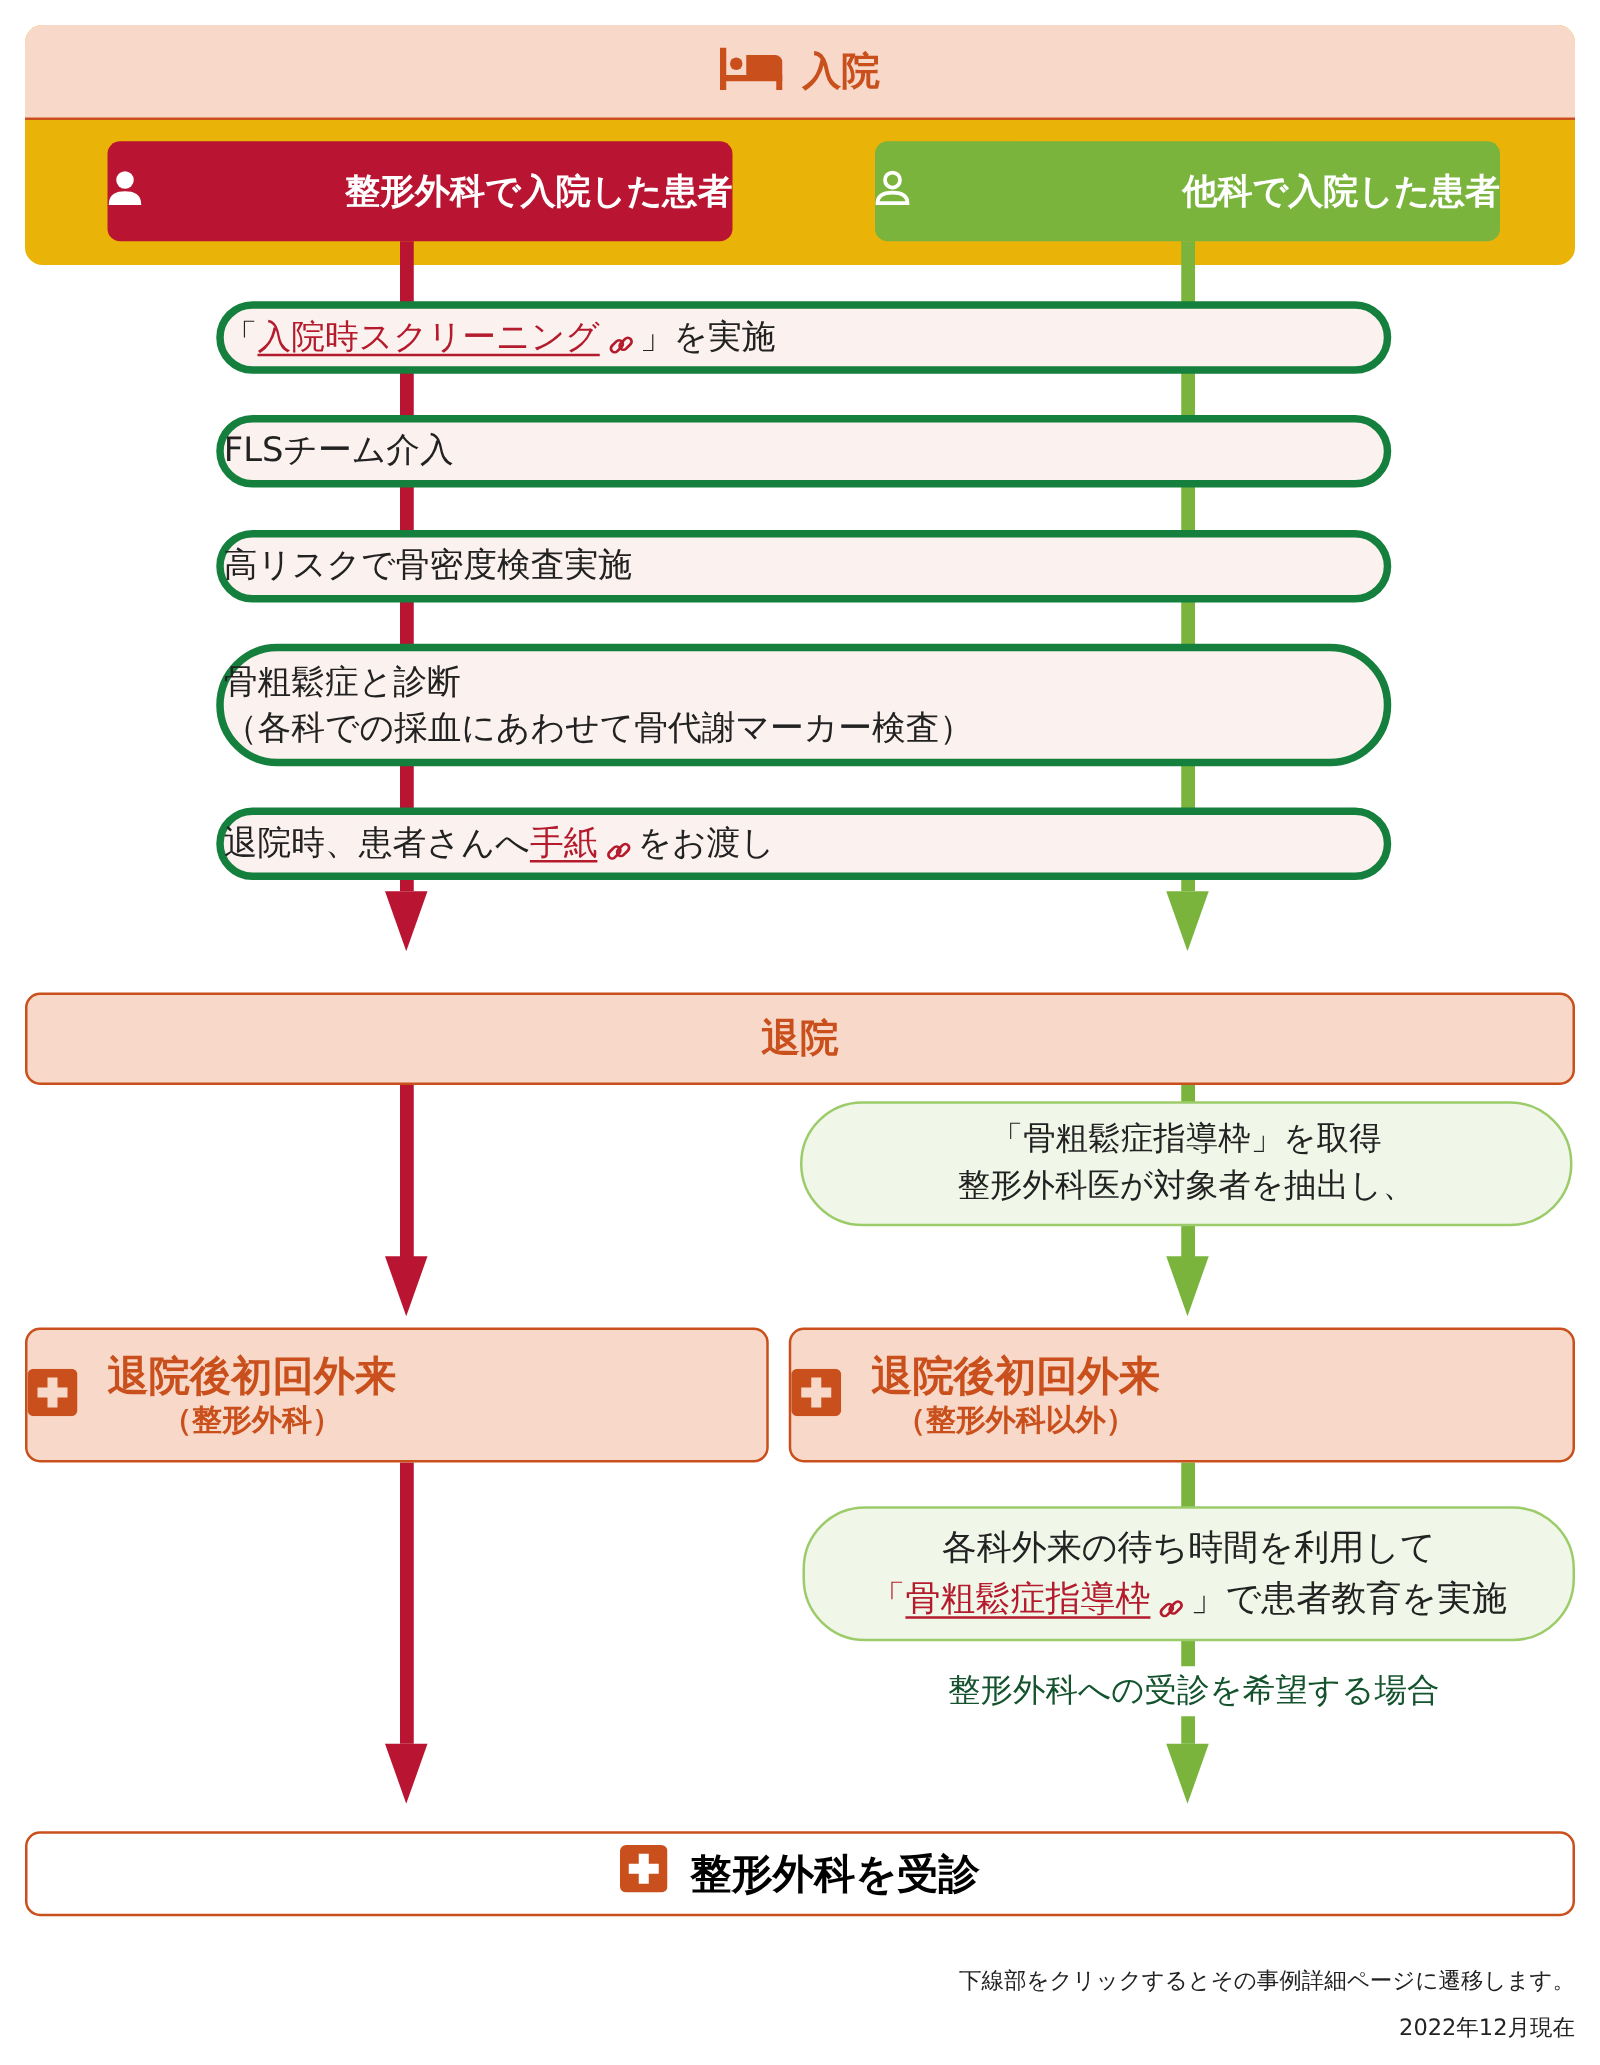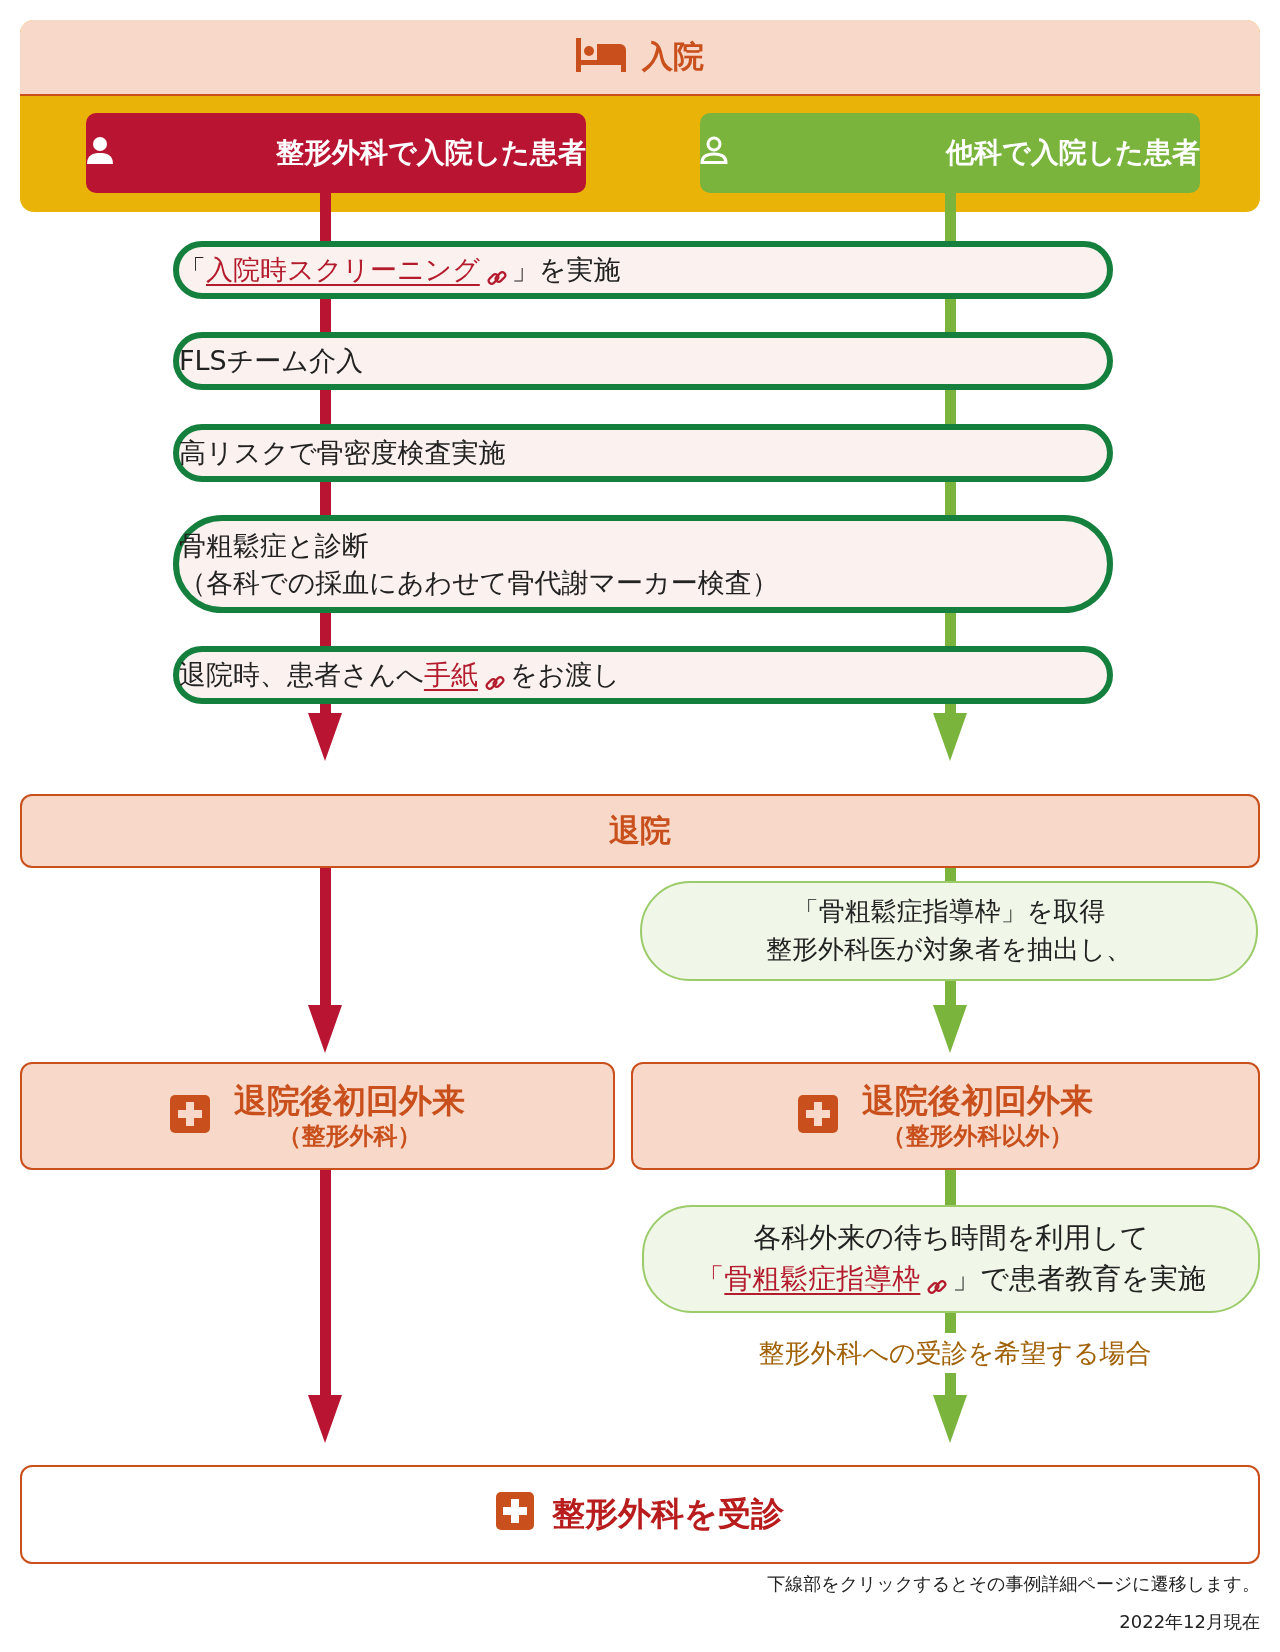--- a/index.html
+++ b/index.html
@@ -28,29 +28,29 @@
   
   .step { left: 173px; width: 940px; background: #fbf1ee; border: 6px solid #15803d; border-radius: 40px; display: flex; flex-direction: column; align-items: flex-start; justify-content: center; font-size: 27px; text-align: center; line-height: 1.38; color: #222; }
   .link { color: #b41c2e; text-decoration: underline; text-underline-offset: 5px; text-decoration-thickness: 2px; cursor: pointer; }
   .link-icon { display: inline-block; width: 22px; height: 22px; vertical-align: middle; margin: 0 4px 0 6px; }
 
   
   .discharge { left: 20px; top: 778px; width: 1240px; height: 74px; background: #f8d9c9; border: 2px solid #c9501c; border-radius: 12px; display: flex; align-items: center; justify-content: center; font-size: 31px; font-weight: bold; color: #c9501c; margin-top: 16px; }
 
   .green-pill { background: #f0f6e8; border: 2px solid #9ccc6a; border-radius: 50px; display: flex; flex-direction: column; align-items: center; justify-content: center; text-align: center; font-size: 26px; line-height: 1.45; color: #222; }
 
-  .outpt { top: 1062px; height: 108px; background: #f8d9c9; border: 2px solid #c9501c; border-radius: 12px; display: flex; align-items: center; justify-content: center; gap: 24px; color: #c9501c; }
+  .outpt { top: 1062px; height: 108px; background: #f8d9c9; border: 2px solid #c9501c; border-radius: 12px; display: flex; align-items: center; gap: 24px; color: #c9501c; }
   .outpt .txt { display: flex; flex-direction: column; align-items: center; }
   .outpt .main { font-size: 33px; font-weight: bold; line-height: 1.25; }
   .outpt .sub { font-size: 24px; font-weight: bold; line-height: 1.3; }
 
-  .final { left: 20px; top: 1465px; width: 1240px; height: 99px; background: #fff; border: 2px solid #c9501c; border-radius: 12px; display: flex; align-items: center; justify-content: center; gap: 18px; font-size: 33px; font-weight: bold; color: #b91c1c; }
+  .final { left: 20px; top: 1465px; width: 1240px; height: 68px; background: #fff; border: 2px solid #c9501c; border-radius: 12px; display: flex; align-items: center; justify-content: center; gap: 18px; font-size: 33px; font-weight: bold; color: #000000; }
 
   .note { right: 20px; font-size: 18px; color: #222; text-align: right; }
-  .cond { font-size: 26px; color: #a16207; text-align: center; background: #fff; }
+  .cond { font-size: 26px; color: #14532d; text-align: center; background: #fff; }
 </style>
 </head>
 <body>
 
 <div class="abs adm-panel">
   <div class="abs adm-head">
     <span>
       <svg width="50" height="34" viewBox="0 0 50 34">
         <rect x="0" y="0" width="5" height="34" fill="#c9501c"></rect>
         <rect x="0" y="22" width="50" height="5" fill="#c9501c"></rect>

